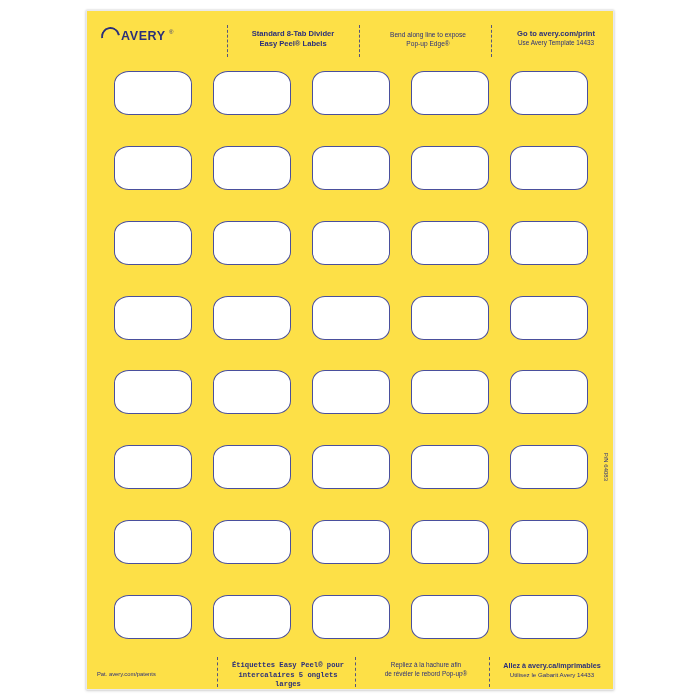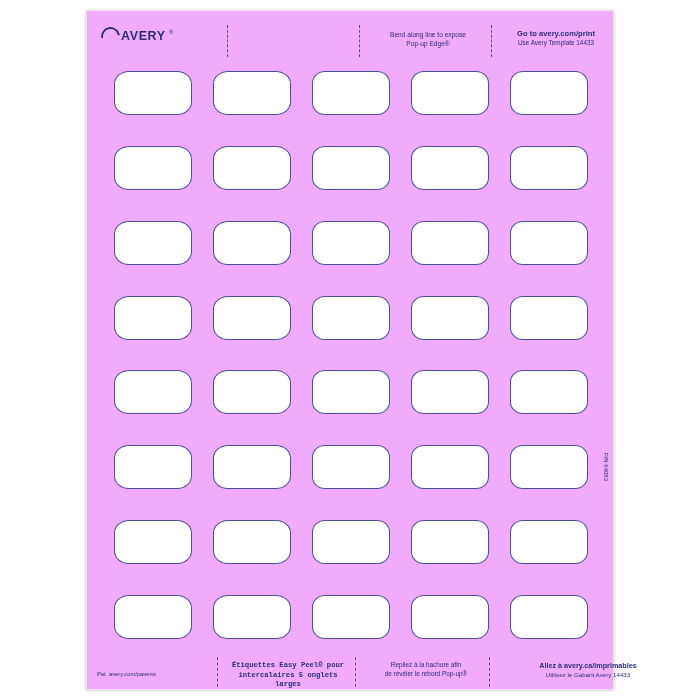--- a/index.html
+++ b/index.html
@@ -21,21 +21,21 @@
     background: #ffffff;
   }
 
   
   #sheet {
     position: absolute;
     left: 86px;
     top: 10px;
     width: 528px;
     height: 680px;
-    background: #f0abfc;
+    background: #fde047;
     box-shadow: 0 0 2px rgba(0,0,0,0.18), 0 1px 3px rgba(0,0,0,0.12);
     border: 1px solid #e9e9ec;
     box-sizing: border-box;
   }
 
   
   #logo {
     position: absolute;
     left: 14px;
     top: 14px;
@@ -91,21 +91,21 @@
   .ftr {
     position: absolute;
     color: #2b2f7a;
     text-align: center;
     line-height: 1.35;
     font-size: 7.2px;
   }
   #ftr0 { left: 10px; top: 660px; width: 92px; font-size: 5.8px; text-align: left; }
   #ftr1 { left: 140px; top: 650px; width: 122px; font-weight: bold; font-family: Liberation Mono, monospace; }
   #ftr2 { left: 280px; top: 650px; width: 118px; font-size: 6.4px; }
-  #ftr3 { left: 412px; top: 650px; width: 106px; font-weight: bold; margin-left: 36px; }
+  #ftr3 { left: 412px; top: 650px; width: 106px; font-weight: bold; }
   #ftr3 .small { font-size: 6.2px; font-weight: normal; }
 
   
   .vdash {
     position: absolute;
     width: 0;
     border-left: 1px dashed #3b3f86;
     opacity: 0.85;
   }
 
@@ -162,20 +162,24 @@
     <div id="logo">
       <span class="swoosh"></span>
       <span class="brand">AVERY</span>
       <span class="reg">®</span>
     </div>
 
     <div class="vdash" style="left:140px; top:14px; height:32px;"></div>
     <div class="vdash" style="left:272px; top:14px; height:32px;"></div>
     <div class="vdash" style="left:404px; top:14px; height:32px;"></div>
 
+    <div class="hdr bold" id="hdr1">
+      <div>Standard 8-Tab Divider</div>
+      <div>Easy Peel® Labels</div>
+    </div>
 
     <div class="hdr" id="hdr2">
       <div>Bend along line to expose</div>
       <div>Pop-up Edge®</div>
     </div>
 
     <div class="hdr bold" id="hdr3">
       <div>Go to avery.com/print</div>
       <div class="small">Use Avery Template 14433</div>
     </div>

